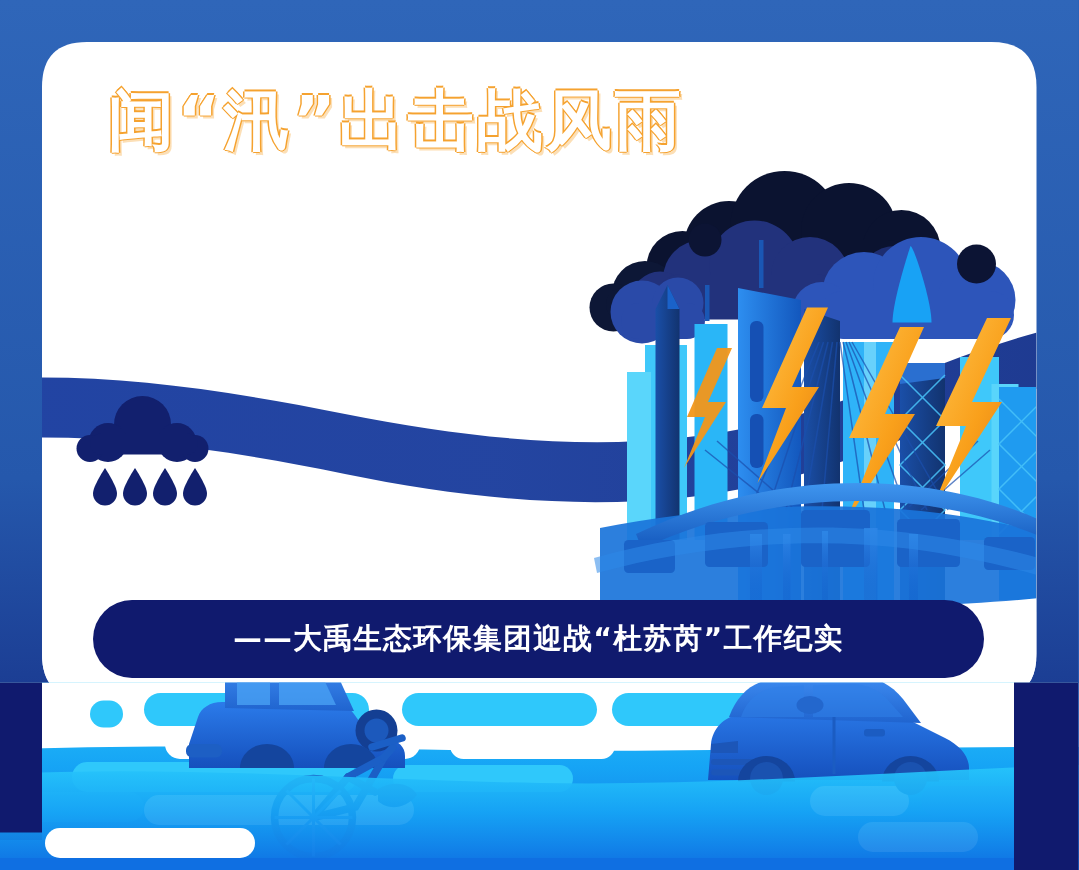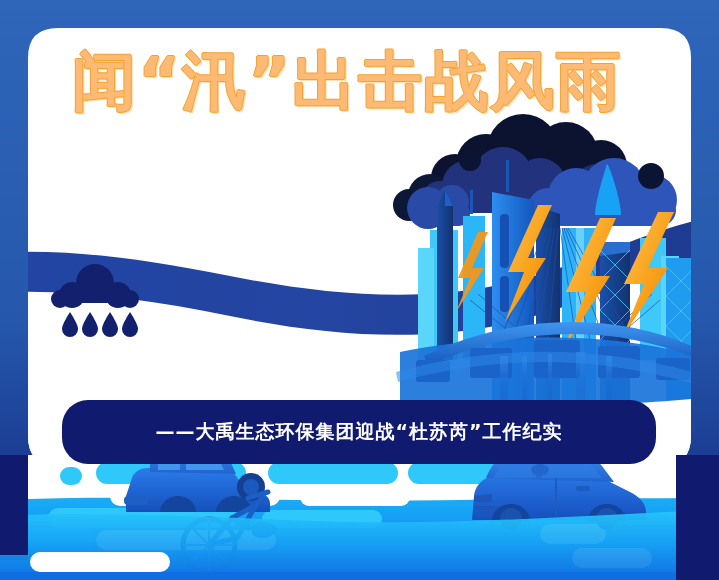--- a/index.html
+++ b/index.html
@@ -20,37 +20,37 @@
   #title-block {
     position:absolute;
     left:72px; top:48px;
     width:540px;
     z-index:40;
     pointer-events:none;
   }
   .title-line {
     font-family:"DejaVu Sans", sans-serif;
     font-weight:bold;
-    color:#fdba74;
-    font-size:64px;
+    color:#ffffff;
+    font-size:44px;
     line-height:66px;
     letter-spacing:2px;
     white-space:nowrap;
     text-shadow:
        1px 0 0 #f5a22f, -1px 0 0 #f5a22f,
        0 1px 0 #f5a22f, 0 -1px 0 #f5a22f,
        2px 2px 0 rgba(245,162,47,.35);
   }
   #title-line-2 { margin-top:6px; }
 
   
   #subtitle-banner {
     position:absolute;
     left:62px; top:400px;
-    width:594px; height:64px;
+    width:594px; height:52px;
     background:#101a6e;
     border-radius:26px;
     z-index:45;
     display:flex;
     align-items:center;
     justify-content:center;
   }
   #subtitle-text {
     font-family:"DejaVu Sans", sans-serif;
     color:#ffffff;

